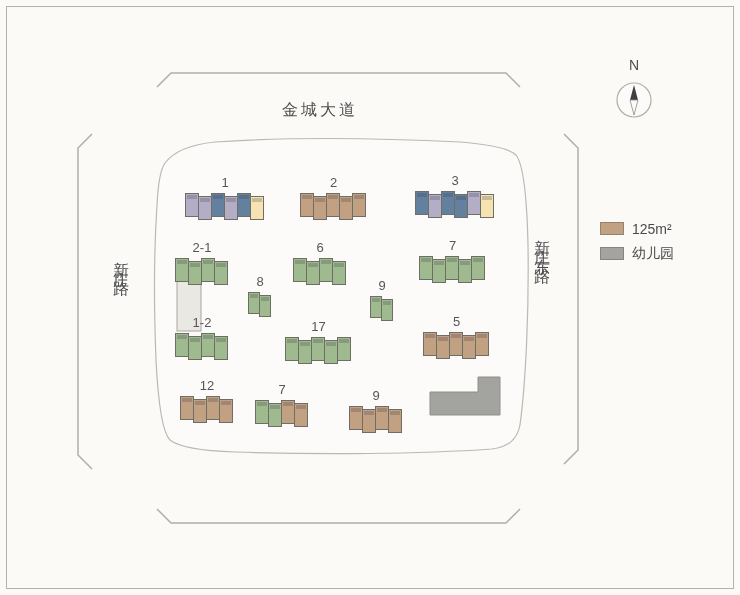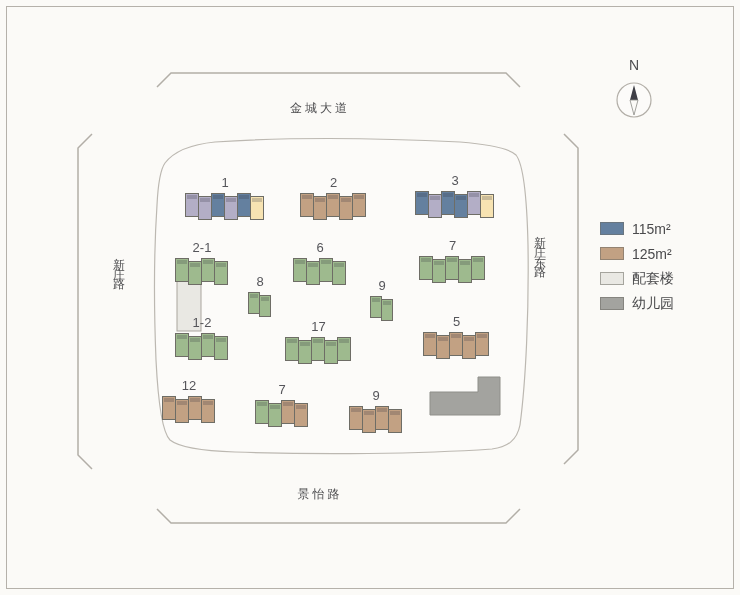--- a/index.html
+++ b/index.html
@@ -1,19 +1,19 @@
 <!DOCTYPE html>
 <html><head>
 <meta charset="utf-8">
 <style>
   html,body{margin:0;padding:0;background:#ffffff;font-family:"Liberation Sans", sans-serif;}
   #stage{position:relative;width:740px;height:595px;background:#fbfaf7;overflow:hidden;}
   #frame{position:absolute;left:6px;top:6px;right:6px;bottom:6px;border:1px solid #b5b1aa;pointer-events:none;}
   svg#plan{position:absolute;left:0;top:0;}
-  .road-label{position:absolute;color:#4e4e50;font-size:12px;}
+  .road-label{position:absolute;color:#4e4e50;font-size:16px;}
   .h-label{text-align:center;letter-spacing:3px;}
   .v-label{writing-mode:vertical-rl;text-orientation:upright;letter-spacing:10px;}
   #compass-n{position:absolute;left:622px;top:57px;width:24px;text-align:center;font-size:14px;color:#4e4e50;}
   
   #legend{position:absolute;left:600px;top:216px;}
   .legend-row{display:flex;align-items:center;height:25px;}
   .swatch{width:24px;height:13px;border:1px solid rgba(110,108,100,0.55);box-sizing:border-box;flex:0 0 auto;}
   .legend-label{margin-left:8px;font-size:14px;color:#4a4a4c;white-space:nowrap;}
   
   #buildings-layer{position:absolute;left:0;top:0;width:740px;height:595px;}
@@ -45,40 +45,31 @@
     <polygon points="430,392 478,392 478,377 500,377 500,415 430,415" stroke="#8f8f8a" stroke-width="1" fill="#a3a39f"></polygon>
 
     <circle cx="634" cy="100" r="17" fill="#fcfbf9" stroke="#b2aea7" stroke-width="1.2"></circle>
     <polygon points="630,100 638,100 634,85" fill="#3f3f46"></polygon>
     <polygon points="630,100 638,100 634,115" fill="#fbfaf7" stroke="#8a8a85" stroke-width="0.8"></polygon>
   </svg>
 
   <div id="frame"></div>
 
   <div class="road-label h-label" style="left:255px;top:100px;width:130px;">金城大道</div>
-  <div class="road-label h-label" style="left:275px;top:486px;width:90px;">景怡路</div>
   <div class="road-label v-label" style="left:110px;top:248px;">新庄路</div>
   <div class="road-label v-label" style="left:531px;top:226px;">新庄东路</div>
 
   <div id="compass-n">N</div>
 
   <div id="legend">
-      <div class="legend-row">
-        <span class="swatch" style="background: rgb(100, 128, 159);"></span>
-        <span class="legend-label">115m²</span>
-      </div>
       <div class="legend-row">
         <span class="swatch" style="background: rgb(194, 161, 131);"></span>
         <span class="legend-label">125m²</span>
       </div>
       <div class="legend-row">
-        <span class="swatch" style="background: rgb(233, 232, 227);"></span>
-        <span class="legend-label">配套楼</span>
-      </div>
-      <div class="legend-row">
         <span class="swatch" style="background: rgb(163, 163, 159);"></span>
         <span class="legend-label">幼儿园</span>
       </div>
     </div>
 
   <div id="buildings-layer">
       <div class="building" style="left: 186px; top: 193px;">
         <div class="b-label">1</div>
         <div class="seg-row">
           <span class="seg" style="background: rgb(179, 174, 198); width: 14px; height: 24px;"></span>
@@ -174,21 +165,21 @@
       <div class="building" style="left: 424px; top: 332px;">
         <div class="b-label">5</div>
         <div class="seg-row">
           <span class="seg" style="background: rgb(194, 161, 131); width: 14px; height: 24px;"></span>
           <span class="seg" style="background: rgb(194, 161, 131); width: 14px; height: 24px;"></span>
           <span class="seg" style="background: rgb(194, 161, 131); width: 14px; height: 24px;"></span>
           <span class="seg" style="background: rgb(194, 161, 131); width: 14px; height: 24px;"></span>
           <span class="seg" style="background: rgb(194, 161, 131); width: 14px; height: 24px;"></span>
         </div>
       </div>
-      <div class="building" style="left: 163px; top: 396px;">
+      <div class="building" style="left: 181px; top: 396px;">
         <div class="b-label">12</div>
         <div class="seg-row">
           <span class="seg" style="background: rgb(194, 161, 131); width: 14px; height: 24px;"></span>
           <span class="seg" style="background: rgb(194, 161, 131); width: 14px; height: 24px;"></span>
           <span class="seg" style="background: rgb(194, 161, 131); width: 14px; height: 24px;"></span>
           <span class="seg" style="background: rgb(194, 161, 131); width: 14px; height: 24px;"></span>
         </div>
       </div>
       <div class="building" style="left: 256px; top: 400px;">
         <div class="b-label">7</div>

